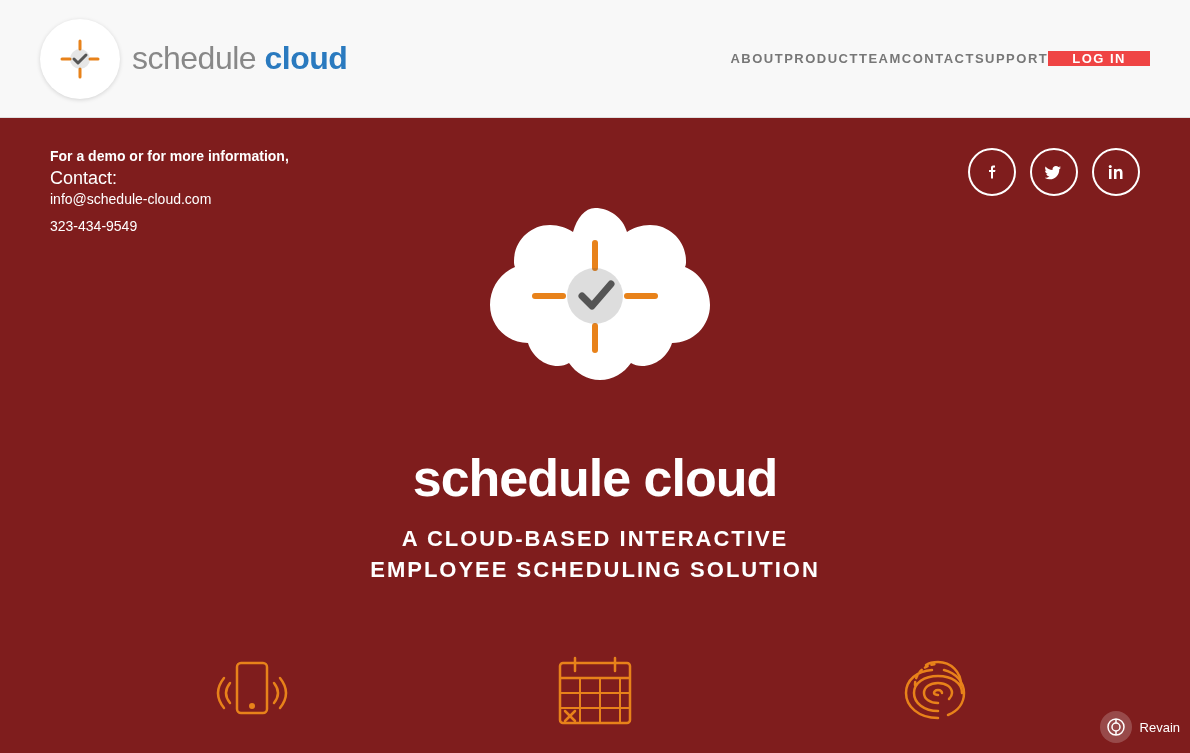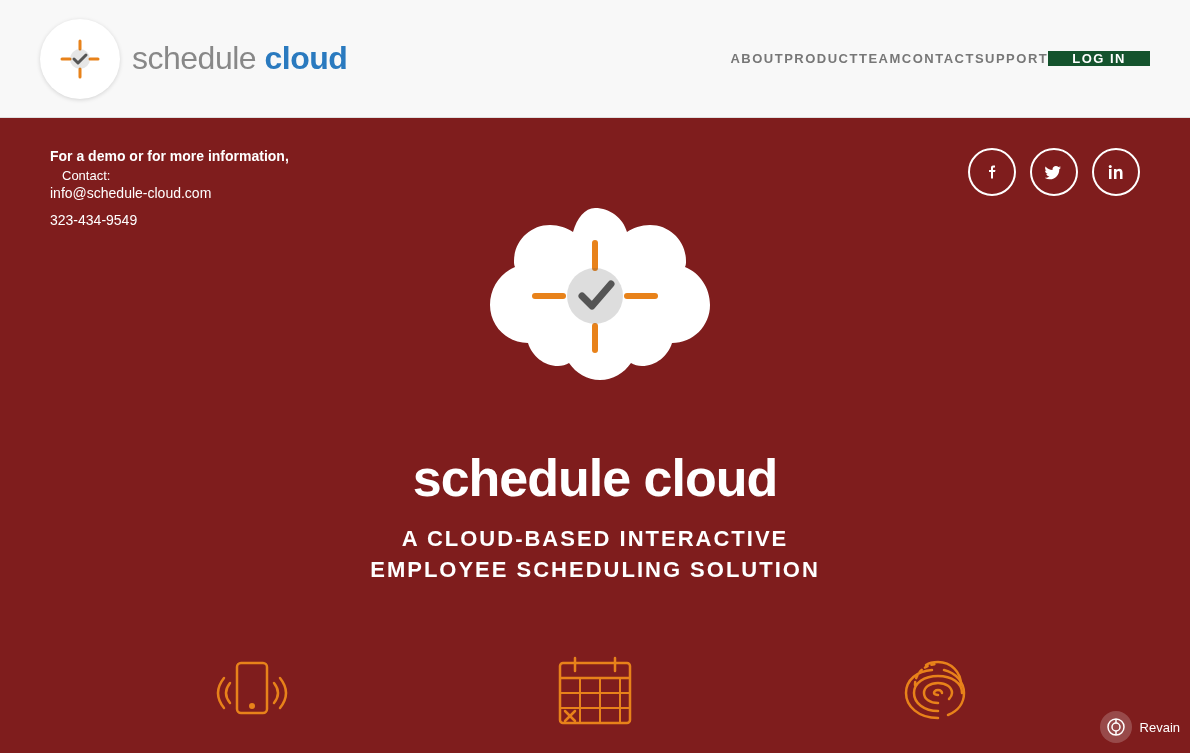--- a/index.html
+++ b/index.html
@@ -50,21 +50,21 @@
     }
     .nav-link {
       color: #777;
       text-decoration: none;
       font-size: 13px;
       font-weight: 700;
       letter-spacing: 1.5px;
       text-transform: uppercase;
     }
     .login-btn {
-      background: #14532d;
+      background: #ef4444;
       color: white;
       padding: 0 24px;
       font-size: 13px;
       font-weight: 700;
       letter-spacing: 1.5px;
       text-transform: uppercase;
       border: none;
       cursor: pointer;
       text-decoration: none;
     }
@@ -84,23 +84,22 @@
       top: 30px;
       left: 50px;
       color: white;
     }
     .contact-info .demo-text {
       font-size: 14px;
       font-weight: 600;
       margin-bottom: 4px;
     }
     .contact-info .contact-label {
-      font-size: 13px;
+      font-size: 18px;
       margin-bottom: 2px;
-      margin-left: 12px;
     }
     .contact-info .email {
       font-size: 14px;
       margin-bottom: 11px;
     }
     .contact-info .phone {
       font-size: 14px;
     }
 
     

